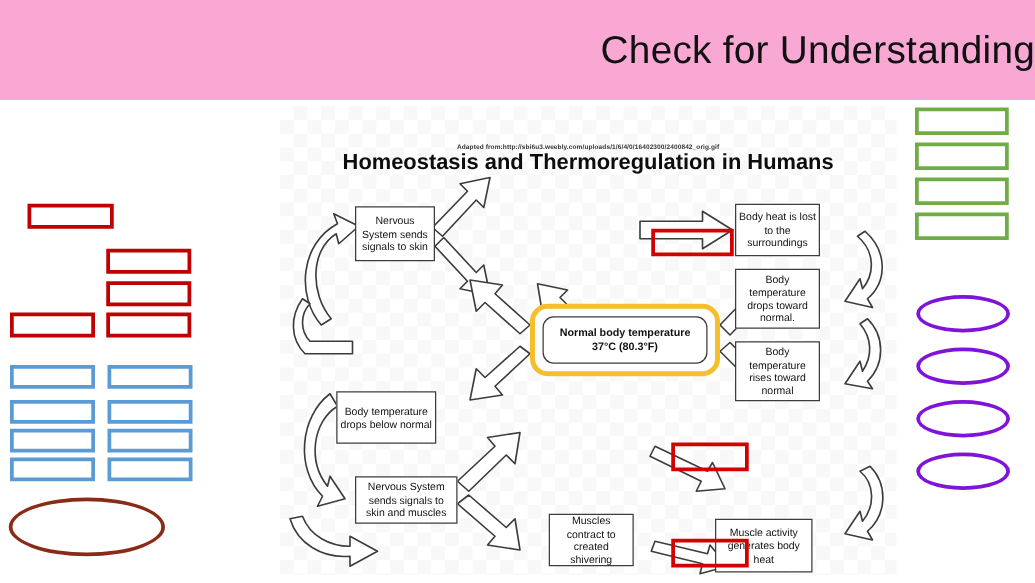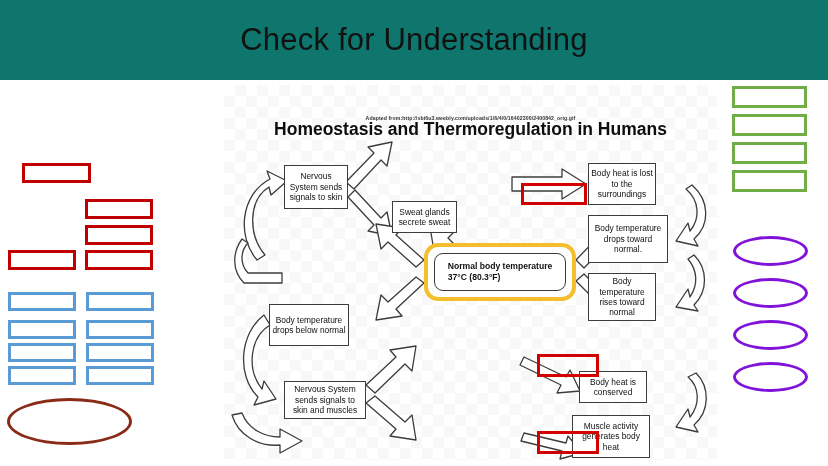--- a/index.html
+++ b/index.html
@@ -6,22 +6,22 @@
   body{
     width:828px;height:466px;overflow:hidden;
     background:#ffffff;
     font-family:"Liberation Sans", sans-serif;
   }
   #stage{position:relative;width:828px;height:466px;background:#ffffff;}
 
   
   .banner{
     position:absolute;left:0;top:0;width:828px;height:80px;
-    background:#0f766e;
-    display:flex;align-items:center;justify-content:center;
+    background:#f9a8d4;
+    display:flex;align-items:center;justify-content:flex-end;
   }
   .banner-title{
     font-size:31px;color:#111111;letter-spacing:.2px;
     font-family:"Liberation Sans", sans-serif;font-weight:400;
   }
 
   
   .body-area{position:absolute;left:0;top:80px;width:828px;height:386px;background:#ffffff;}
 
   
@@ -63,21 +63,21 @@
     padding:1px 2px;
   }
   .center-outer{
     position:absolute;box-sizing:border-box;
     border:4px solid #F5BE2C;border-radius:14px;background:#ffffff;
     display:flex;align-items:center;justify-content:center;padding:6px;
   }
   .center-inner{
     width:100%;height:100%;box-sizing:border-box;
     border:1.4px solid #3c3c3c;border-radius:9px;background:#ffffff;
-    display:flex;align-items:center;justify-content:center;text-align:left;
+    display:flex;align-items:center;justify-content:center;text-align:center;
     font-size:8.6px;line-height:11px;font-weight:bold;color:#101010;
   }
 
   .svg-layer{position:absolute;left:0;top:0;width:493px;height:375px;}
   .annot{position:absolute;box-sizing:border-box;border:3px solid #D30000;background:transparent;}
 </style>
 </head>
 <body>
 
 <div id="stage">
@@ -161,36 +161,35 @@
 
         <path d="M300 348 L342 358 L344 351 L358 368 L336 374 L338 366 L297 356 Z"></path>
 
         <path d="M472 288 C486 302 486 326 470 340 L474 347 L452 342 L464 324 L466 332 C476 320 476 302 464 292 Z"></path>
       </g>
     </svg>
 
     <div class="node" style="left:60px;top:80px;width:64px;height:44px;">Nervous System sends signals to skin</div>
 
 
-    <div class="node" style="left:168px;top:116px;width:65px;height:32px;">Sweat glands secrete sweat</div>
 
     <div class="node" style="left:364px;top:78px;width:68px;height:42px;">Body heat is lost to the surroundings</div>
 
-    <div class="node" style="left:364px;top:130px;width:80px;height:48px;">Body temperature drops toward normal.</div>
+    <div class="node" style="left:364px;top:130px;width:68px;height:48px;">Body temperature drops toward normal.</div>
 
     <div class="node" style="left:364px;top:188px;width:68px;height:48px;">Body temperature rises toward normal</div>
 
 
-    <div class="node" style="left:45px;top:219px;width:80px;height:42px;">Body temperature drops below normal</div>
+    <div class="node" style="left:45px;top:228px;width:80px;height:42px;">Body temperature drops below normal</div>
 
     <div class="node" style="left:60px;top:296px;width:82px;height:38px;">Nervous System sends signals to skin and muscles</div>
 
 
-
-    <div class="node" style="left:355px;top:286px;width:68px;height:32px;">Body heat is conserved</div>
+    <div class="node" style="left:215px;top:326px;width:68px;height:42px;">Muscles contract to created shivering</div>
+
 
     <div class="node" style="left:348px;top:330px;width:78px;height:43px;">Muscle activity generates body heat</div>
 
     <div class="center-outer" style="left:200px;top:158px;width:152px;height:58px;">
       <div class="center-inner">
         <span>
           <span>Normal body temperature</span><br>
           <span>37°C (80.3°F)</span>
         </span>
       </div>

